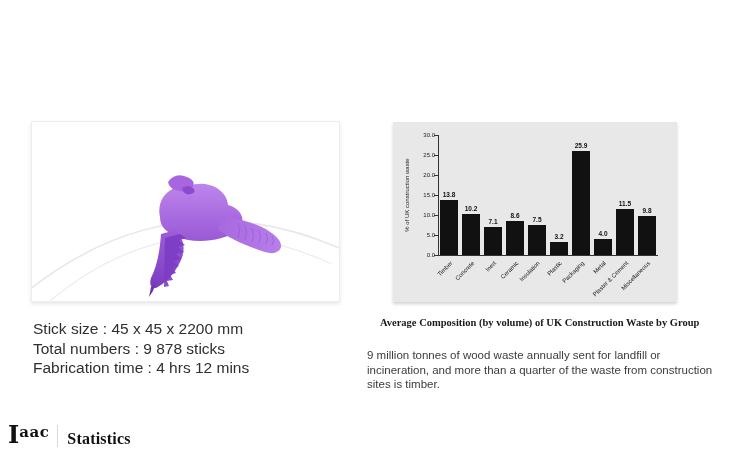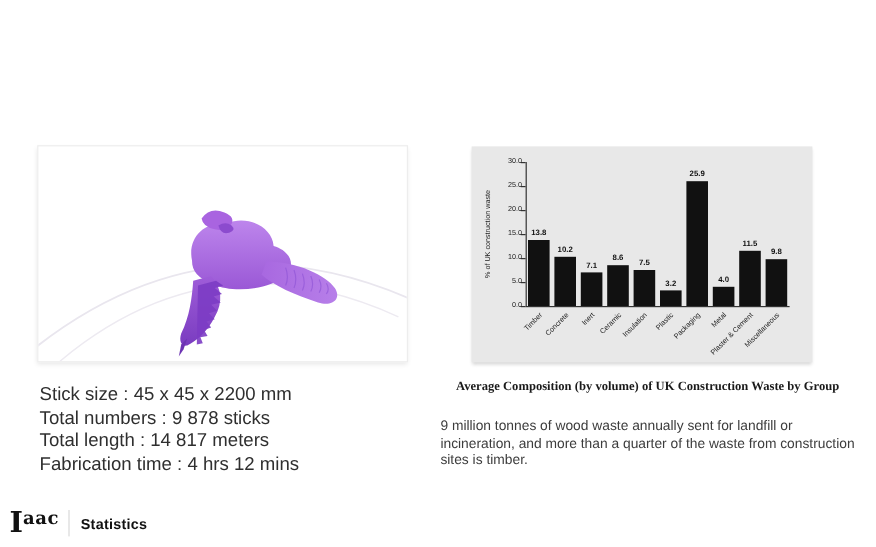--- a/index.html
+++ b/index.html
@@ -35,21 +35,21 @@
     font-family:"Liberation Serif", serif; font-weight:bold; font-size:10.5px; color:#1a1a1a; }
   .note-text { position:absolute; left:367px; top:348px; width:352px; font-size:11.5px; line-height:14.5px; color:#3c3c3c; }
   .source-text { position:absolute; left:367px; top:392px; width:352px; font-size:15.5px; line-height:19px; color:#3a3a3a; }
 
   
   .footer { position:absolute; left:8px; top:424px; height:26px; display:flex; align-items:flex-start; }
   .iaac-logo { font-family:"DejaVu Serif", "Liberation Serif", serif; font-weight:bold; color:#111; display:flex; align-items:flex-start; }
   .logo-i { font-size:24px; line-height:22px; }
   .logo-aac { font-size:15px; line-height:15px; margin-top:1px; letter-spacing:0.5px; }
   .logo-divider { width:1px; height:22px; background:#d9d9d9; margin:1px 9px 0 8px; }
-  .statistics-label { font-size:12px; font-weight:bold; color:#111; margin-top:6px; letter-spacing:0.2px; }
+  .statistics-label { font-size:16px; font-weight:bold; color:#111; margin-top:6px; letter-spacing:0.2px;font-family:Liberation Serif, serif; }
 </style>
 </head>
 <body>
 
 <div class="slide">
 
   <div class="render-panel">
     <svg width="307" height="179" viewBox="0 0 307 179">
       <defs>
         <linearGradient id="gA" x1="0" y1="0" x2="0" y2="1">
@@ -87,21 +87,20 @@
       <path d="M144,108 C153,118 154,130 147,142 C141,154 132,162 124,166 C119,167 117,162 119,156 C126,142 128,126 129,112 Z" fill="url(#gB)"></path>
 
       <path d="M148,112 l6,4 -7,2 6,5 -7,2 6,5 -8,2 5,5 -7,2 5,5 -7,2 4,5 -6,2 3,5 -6,1 2,5 -5,1 1,-49 Z" fill="#7c3cc4" opacity="0.9"></path>
       <path d="M124,160 l-3,9 -4,6 2,-10 Z" fill="#6d34b3"></path>
     </svg>
   </div>
 
   <div class="stats-block">
     <div>Stick size : 45 x 45 x 2200 mm</div>
     <div>Total numbers : 9 878 sticks</div>
-    <div>Total length : 14 817 meters</div>
     <div>Fabrication time : 4 hrs 12 mins</div>
   </div>
 
   <div class="chart-panel">
     <div class="chart-plot" id="chart-plot">
       <div class="y-axis-label">% of UK construction waste</div>
       <div class="axis-y"></div>
       <div class="axis-x"></div>
     <div class="ytick" style="top: 133px;"></div>
         <div class="ytick-label" style="top: 133px;">0.0</div>

